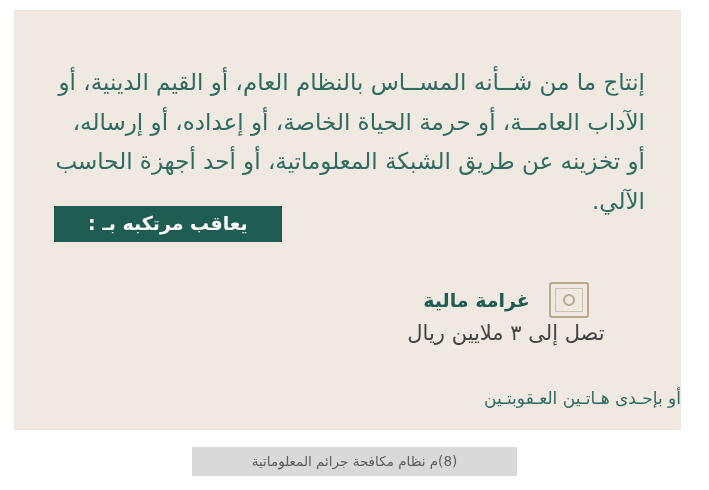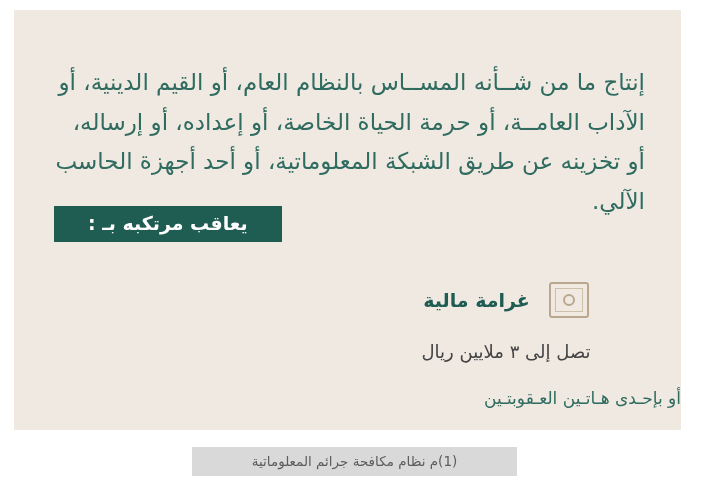--- a/index.html
+++ b/index.html
@@ -98,23 +98,23 @@
     flex-direction: row;
     align-items: center;
     justify-content: center;
     gap: 19px;
     color: #1f5c52;
     font-size: 19px;
     font-weight: 700;
     letter-spacing: 2px;
   }
   .outcome-desc {
-    margin-top: 20px;
+    margin-top: 0;
     color: #444444;
-    font-size: 18px;
+    font-size: 21px;
     direction: rtl;
     line-height: 1.5;
   }
 
   
   .icon-box {
     width: 34px;
     height: 42px;
     border: 2px solid #b9a88f;
     background: #efe9e2;
@@ -228,16 +228,16 @@
 
     </div>
 
     <div class="either">أو بإحـدى هـاتـين العـقوبتـين</div>
 
   </div>
 
   <div class="right-gutter"></div>
 
   <div class="source-wrap">
-    <div class="source">(1)م نظام مكافحة جرائم المعلوماتية</div>
+    <div class="source">(8)م نظام مكافحة جرائم المعلوماتية</div>
   </div>
 
 </div>
 
 </body></html>

